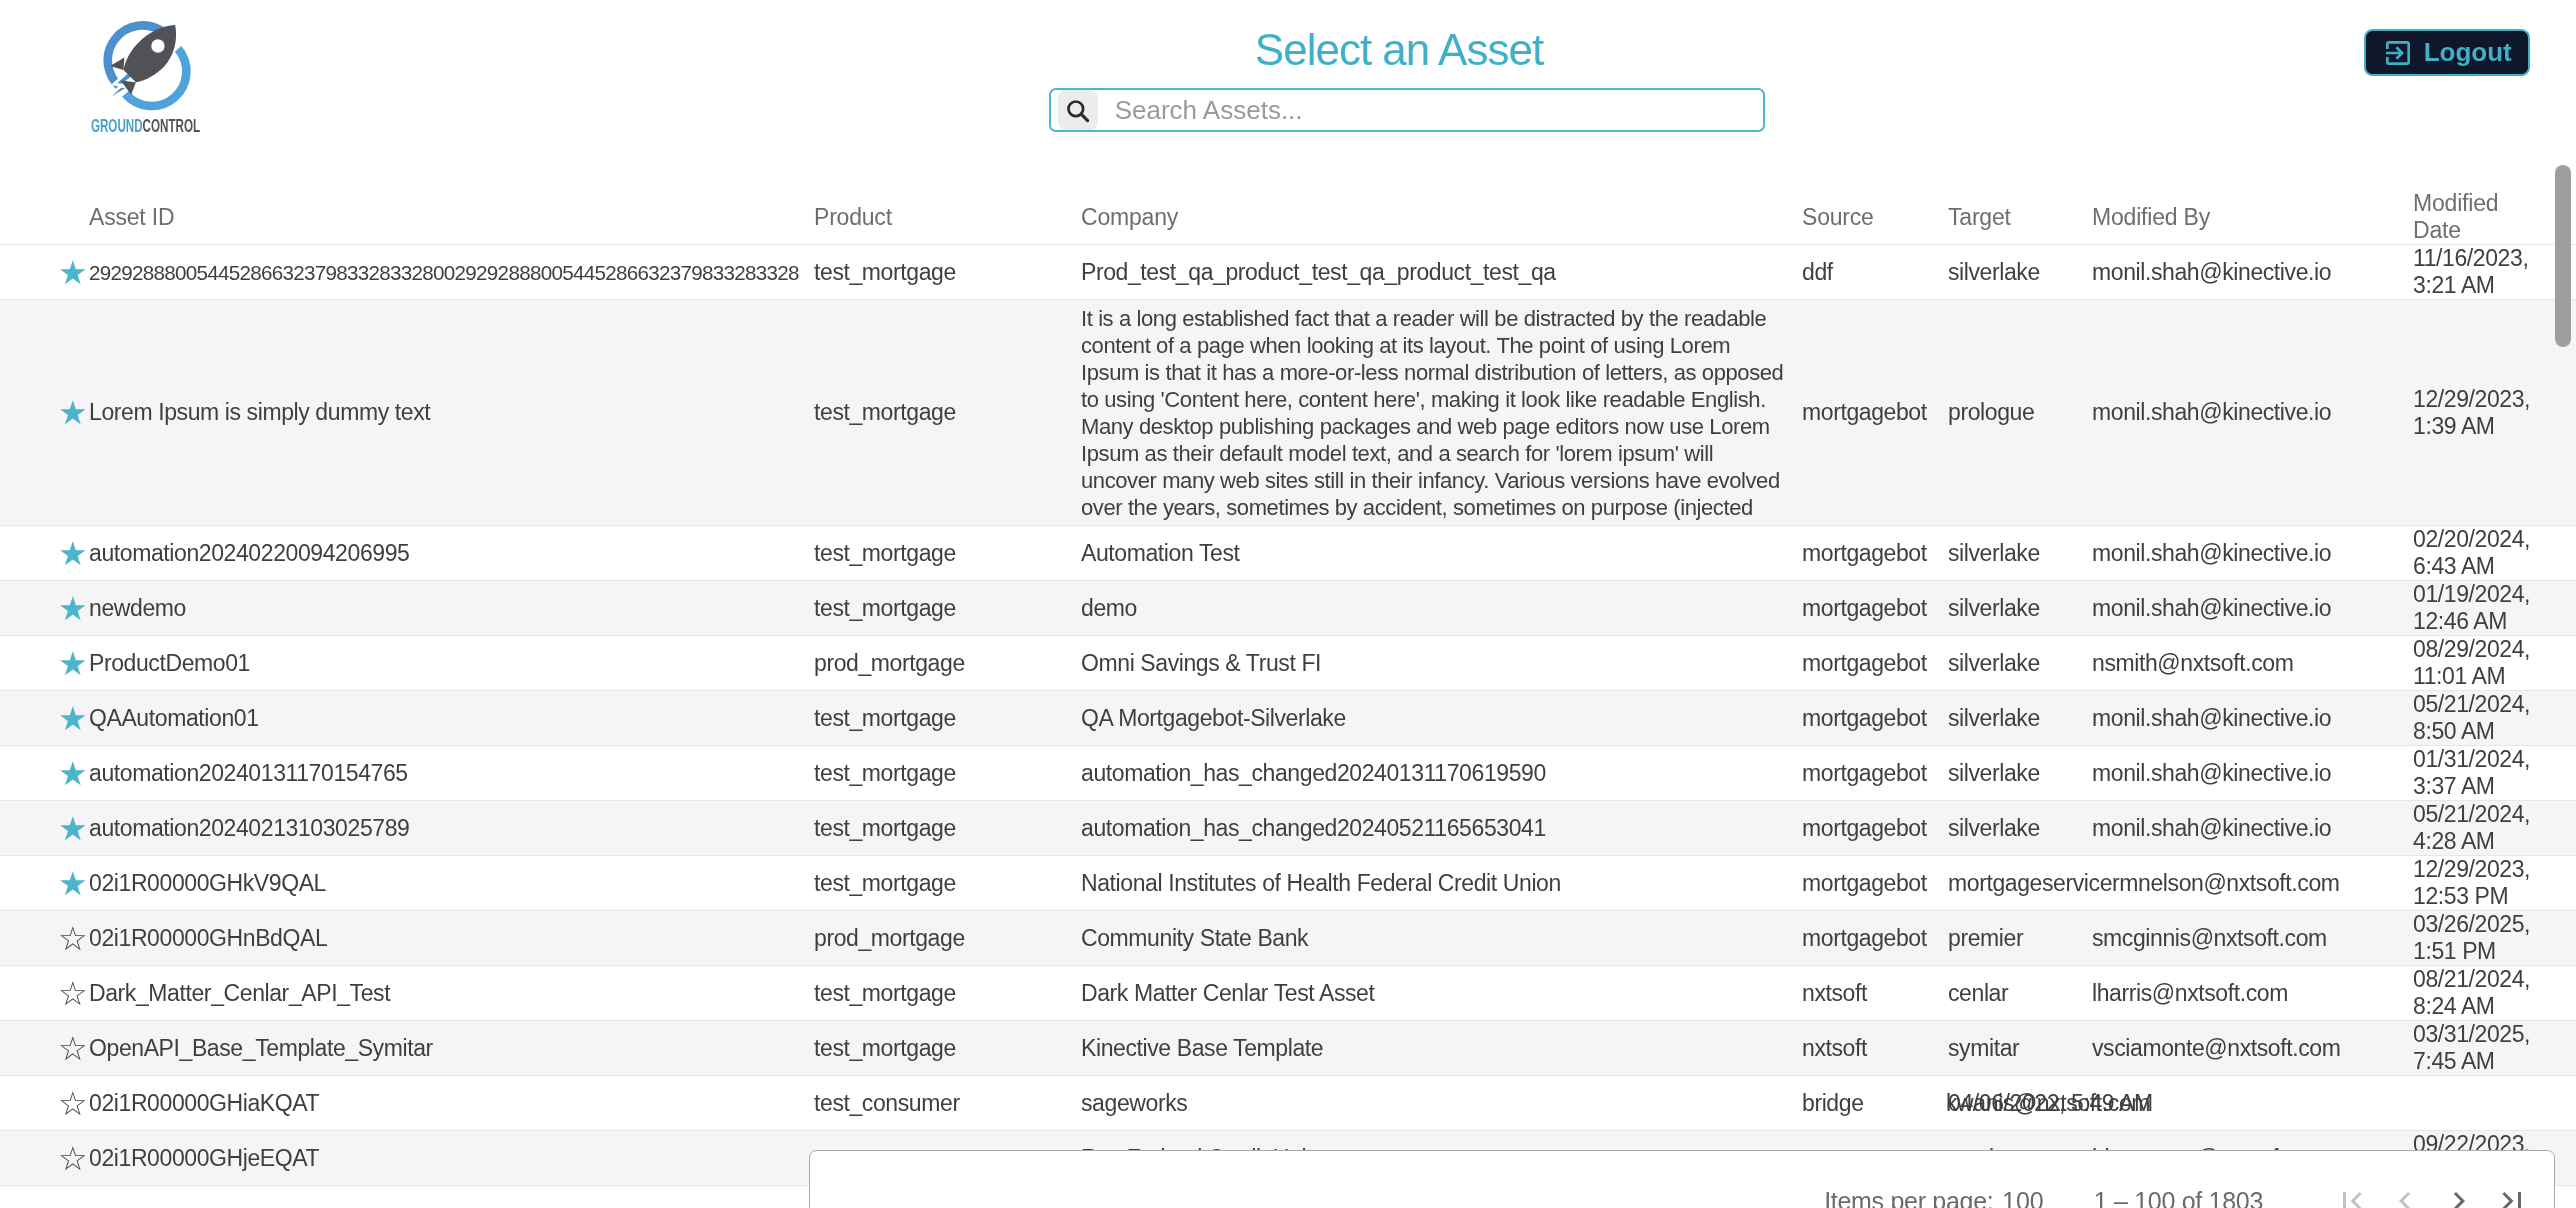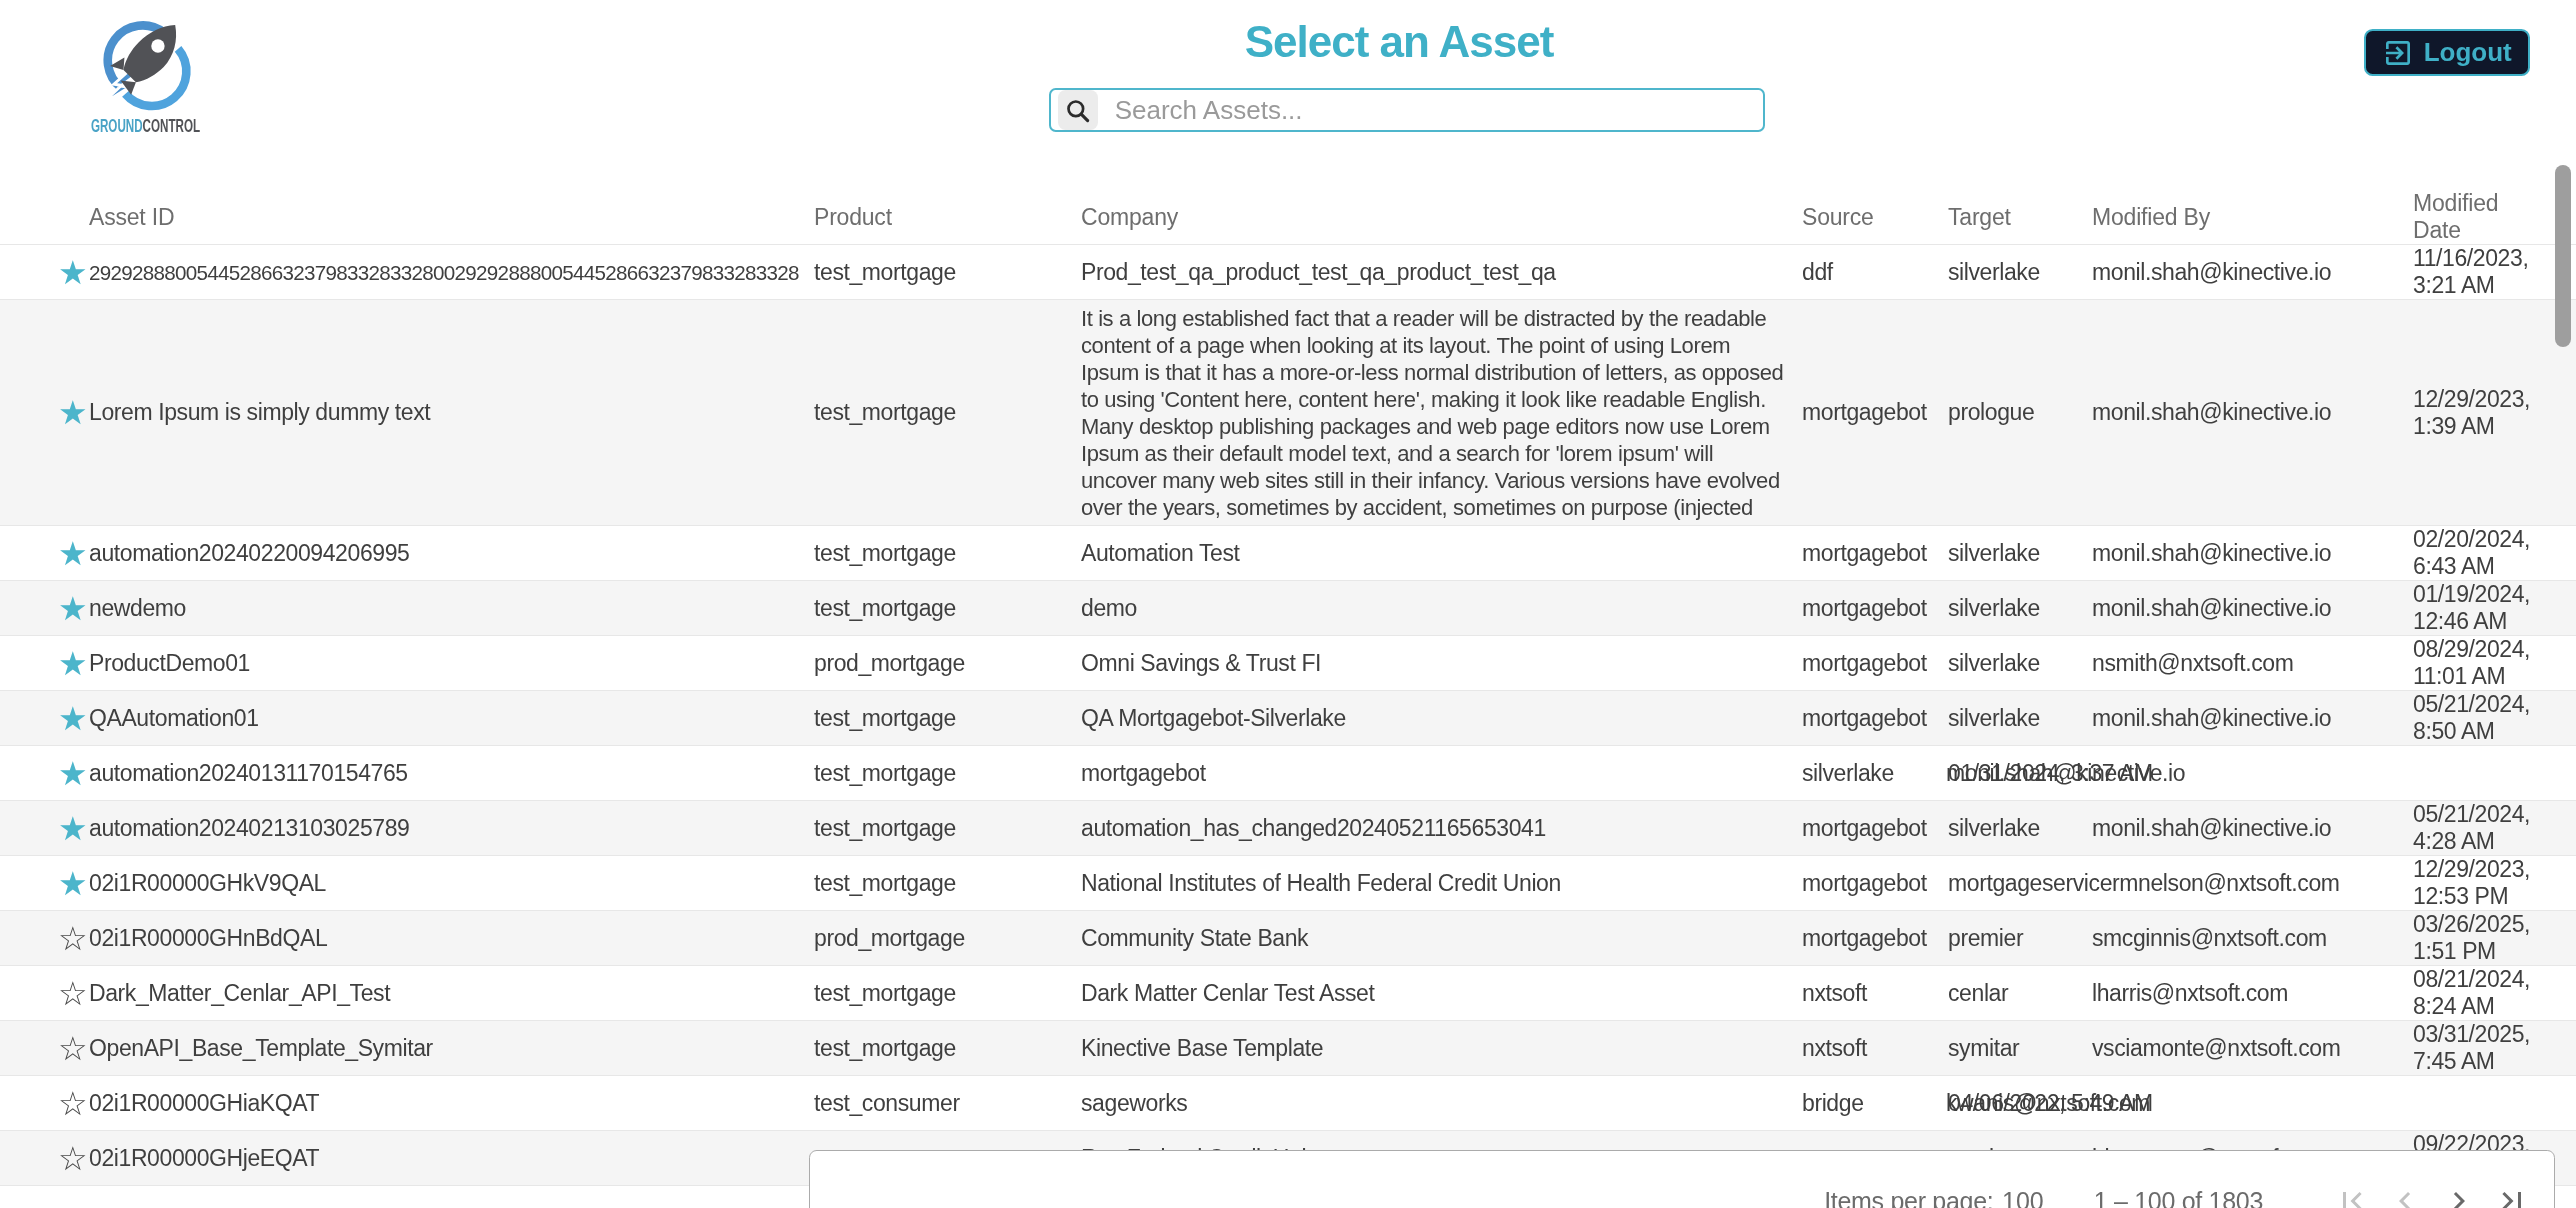--- a/index.html
+++ b/index.html
@@ -9,22 +9,22 @@
     --logolight:#4FA3DD; --logodark:#515256; --logoteal:#4AA3C6;
     --paginactive:#696969; --pagindisabled:#C2C2C2;
   }
   *{box-sizing:border-box; margin:0; padding:0;}
   html,body{width:2576px; height:1208px; overflow:hidden; background:#fff;
     font-family:"Liberation Sans", sans-serif;}
   .stage{position:relative; width:2576px; height:1208px; background:#fff; overflow:hidden;}
 
   
   .logo{position:absolute; left:89px; top:21px; width:113px; height:116px;}
-  .page-title{position:absolute; left:1399px; top:17px; transform:translateX(-50%);
-    font-size:44px; font-weight:700; letter-spacing:-1px; color:var(--accent); white-space:nowrap;}
+  .page-title{position:absolute; left:1399px; top:25px; transform:translateX(-50%);
+    font-size:44px; font-weight:400; letter-spacing:-1px; color:var(--accent); white-space:nowrap;}
   .searchbar{position:absolute; left:1049px; top:88px; width:716px; height:44px;
     border:2.4px solid #4FB6CC; border-radius:6.7px; background:#fff;
     display:flex; align-items:center;}
   .search-icon-box{width:40px; height:40px; margin-left:6.7px; border-radius:7.7px;
     background:#ECECEC; display:flex; align-items:center; justify-content:center; flex:0 0 auto;}
   .searchbar input{flex:1; border:none; outline:none; height:100%; padding-left:17px;
     font-size:26px; color:#3F3F3F; font-family:"Liberation Sans", sans-serif; background:transparent;}
   .searchbar input::placeholder{color:#9A9A9A;}
   .logout-btn{position:absolute; right:46px; top:29px; height:47px;
     display:flex; align-items:center; gap:9.6px; padding:0 16.3px;
@@ -199,20 +199,21 @@
           <div class="cell cell-tm">
             <span class="tval">silverlake</span>
             <span class="mval">monil.shah@kinective.io</span>
           </div>
           <div class="cell cell-date">05/21/2024, 8:50 AM</div>
         </div>
         <div class="trow r6">
           <span class="cell star filled">★</span>
           <div class="cell cell-asset">automation20240131170154765</div>
           <div class="cell cell-product">test_mortgage</div>
+          <div class="cell cell-company">automation_has_changed20240131170619590</div>
           <div class="cell cell-source">mortgagebot</div>
           <div class="cell cell-tm">
             <span class="tval">silverlake</span>
             <span class="mval">monil.shah@kinective.io</span>
           </div>
           <div class="cell cell-date">01/31/2024, 3:37 AM</div>
         </div>
         <div class="trow r7 stripe">
           <span class="cell star filled">★</span>
           <div class="cell cell-asset">automation20240213103025789</div>

